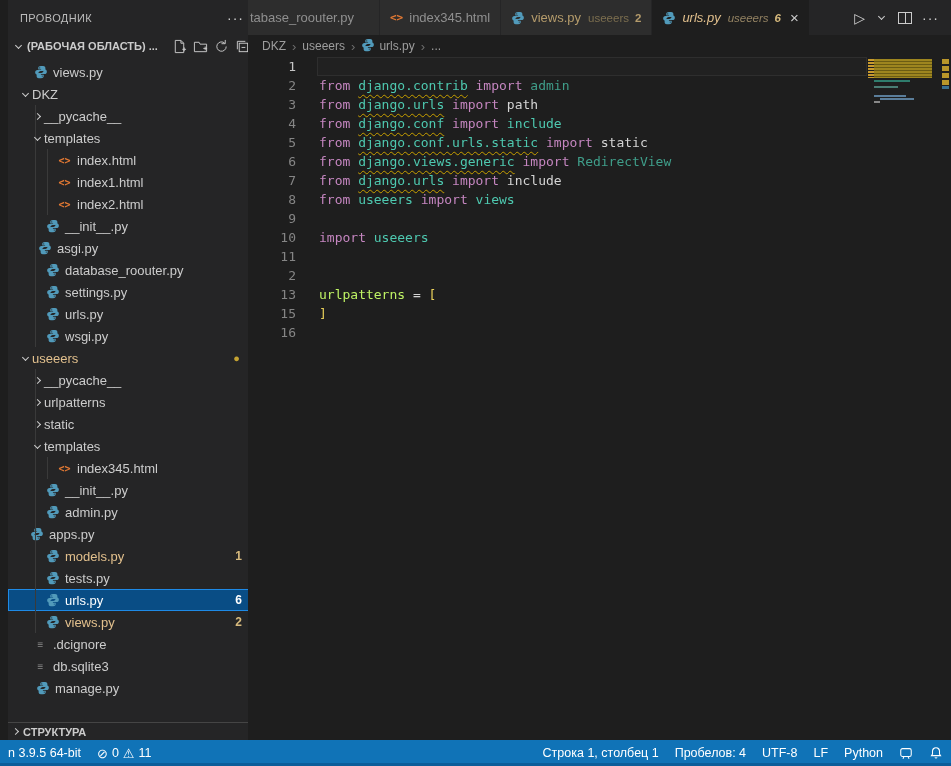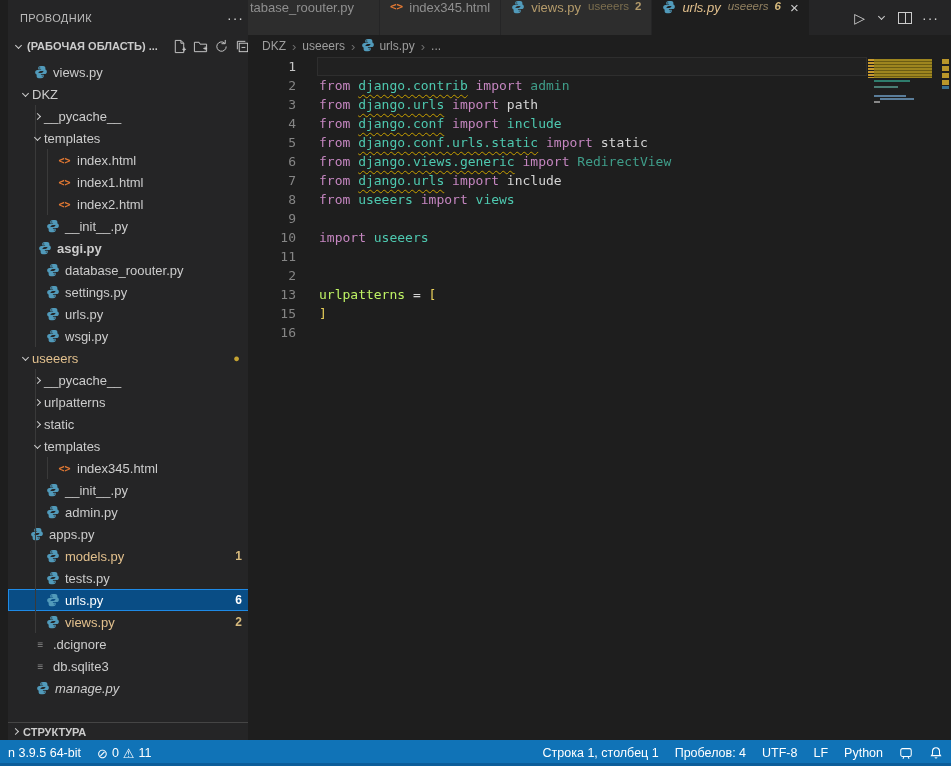--- a/index.html
+++ b/index.html
@@ -36,21 +36,21 @@
   .htmlico { color:#e37933; font-weight:bold; font-size:11px; font-family:"DejaVu Sans Mono",monospace; }
   .fileico { color:#8a8a8a; font-size:12px; }
 
   #sb-outline { position:absolute; left:0; top:722px; width:248px; height:18px; display:flex;
                 align-items:center; border-top:1px solid rgba(128,128,128,.35); color:#cccccc; }
   #sb-outline .lbl { font-size:11px; font-weight:bold; }
 
   
   #editor { position:absolute; left:248px; top:0; width:703px; height:740px; background:#1e1e1e; }
   #tabbar { height:35px; background:#252526; display:flex; align-items:stretch; }
-  .tab { display:flex; padding:0 10px; background:#2d2d2d; margin-right:1px;
+  .tab { display:flex; align-items:center; padding:0 10px; background:#2d2d2d; margin-right:1px;
          font-size:13px; color:#8f8f8f; cursor:pointer; flex:none; }
   .tab .ticon { margin-right:6px; display:flex; }
   .tab .desc { margin-left:7px; font-size:11.5px; opacity:.85; }
   .tab .tbadge { margin-left:6px; font-size:11.5px; font-weight:bold; }
   .tab.active { background:#1e1e1e; }
   .tab.goldtab .tlabel { color:#b49b6b; }
   .tab.goldtab .desc { color:#8a7a55; }
   .tab.goldtab .tbadge { color:#b49b6b; }
   .tab.active.goldtab .tlabel { color:#e2c08d; }
   .tab.active.goldtab .desc { color:#a8946e; }
@@ -190,21 +190,21 @@
           <span class="guide" style="left: 27px;"></span>
           <span class="slot"></span>
           <span class="ficon">
             <svg width="14" height="14" viewBox="0 0 16 16">
               <path fill="#519aba" d="M7.9 1C6.1 1 4.9 1.8 4.9 3.2V5h3.2v.6H3.9C2.4 5.6 1.3 6.7 1.3 8.3c0 1.6 1 2.8 2.5 2.8h1.3V9.4c0-1.4 1.2-2.5 2.7-2.5h3c1.2 0 2.2-1 2.2-2.3V3.2C13 1.9 11.9 1 10.5 1H7.9zM6.6 2.7a.6.6 0 1 1 0 1.2.6.6 0 0 1 0-1.2z"></path>
               <path fill="#519aba" d="M8.1 15c1.8 0 3-.8 3-2.2V11H7.9v-.6h4.2c1.5 0 2.6-1.1 2.6-2.7 0-1.6-1-2.8-2.5-2.8h-1.3v1.7c0 1.4-1.2 2.5-2.7 2.5h-3c-1.2 0-2.2 1-2.2 2.3v1.4C3 14.1 4.1 15 5.5 15h2.6zm1.3-1.7a.6.6 0 1 1 0-1.2.6.6 0 0 1 0 1.2z"></path>
             </svg>
           </span>
           <span class="lbl">__init__.py</span>
         </div>
-        <div class="row" style="padding-left: 14px; font-weight: bold;">
+        <div class="row" style="padding-left: 14px;">
           <span class="guide" style="left: 27px;"></span>
           <span class="slot"></span>
           <span class="ficon">
             <svg width="14" height="14" viewBox="0 0 16 16">
               <path fill="#519aba" d="M7.9 1C6.1 1 4.9 1.8 4.9 3.2V5h3.2v.6H3.9C2.4 5.6 1.3 6.7 1.3 8.3c0 1.6 1 2.8 2.5 2.8h1.3V9.4c0-1.4 1.2-2.5 2.7-2.5h3c1.2 0 2.2-1 2.2-2.3V3.2C13 1.9 11.9 1 10.5 1H7.9zM6.6 2.7a.6.6 0 1 1 0 1.2.6.6 0 0 1 0-1.2z"></path>
               <path fill="#519aba" d="M8.1 15c1.8 0 3-.8 3-2.2V11H7.9v-.6h4.2c1.5 0 2.6-1.1 2.6-2.7 0-1.6-1-2.8-2.5-2.8h-1.3v1.7c0 1.4-1.2 2.5-2.7 2.5h-3c-1.2 0-2.2 1-2.2 2.3v1.4C3 14.1 4.1 15 5.5 15h2.6zm1.3-1.7a.6.6 0 1 1 0-1.2.6.6 0 0 1 0 1.2z"></path>
             </svg>
           </span>
           <span class="lbl">asgi.py</span>
         </div>
@@ -377,21 +377,21 @@
         <div class="row" style="padding-left: 10px;">
           <span class="slot"></span>
           <span class="ficon fileico">≡</span>
           <span class="lbl">.dcignore</span>
         </div>
         <div class="row" style="padding-left: 10px;">
           <span class="slot"></span>
           <span class="ficon fileico">≡</span>
           <span class="lbl">db.sqlite3</span>
         </div>
-        <div class="row" style="padding-left: 12px; font-style: italic;">
+        <div class="row" style="padding-left: 12px;">
           <span class="slot"></span>
           <span class="ficon">
             <svg width="14" height="14" viewBox="0 0 16 16">
               <path fill="#519aba" d="M7.9 1C6.1 1 4.9 1.8 4.9 3.2V5h3.2v.6H3.9C2.4 5.6 1.3 6.7 1.3 8.3c0 1.6 1 2.8 2.5 2.8h1.3V9.4c0-1.4 1.2-2.5 2.7-2.5h3c1.2 0 2.2-1 2.2-2.3V3.2C13 1.9 11.9 1 10.5 1H7.9zM6.6 2.7a.6.6 0 1 1 0 1.2.6.6 0 0 1 0-1.2z"></path>
               <path fill="#519aba" d="M8.1 15c1.8 0 3-.8 3-2.2V11H7.9v-.6h4.2c1.5 0 2.6-1.1 2.6-2.7 0-1.6-1-2.8-2.5-2.8h-1.3v1.7c0 1.4-1.2 2.5-2.7 2.5h-3c-1.2 0-2.2 1-2.2 2.3v1.4C3 14.1 4.1 15 5.5 15h2.6zm1.3-1.7a.6.6 0 1 1 0-1.2.6.6 0 0 1 0 1.2z"></path>
             </svg>
           </span>
           <span class="lbl">manage.py</span>
         </div>
       </div>

